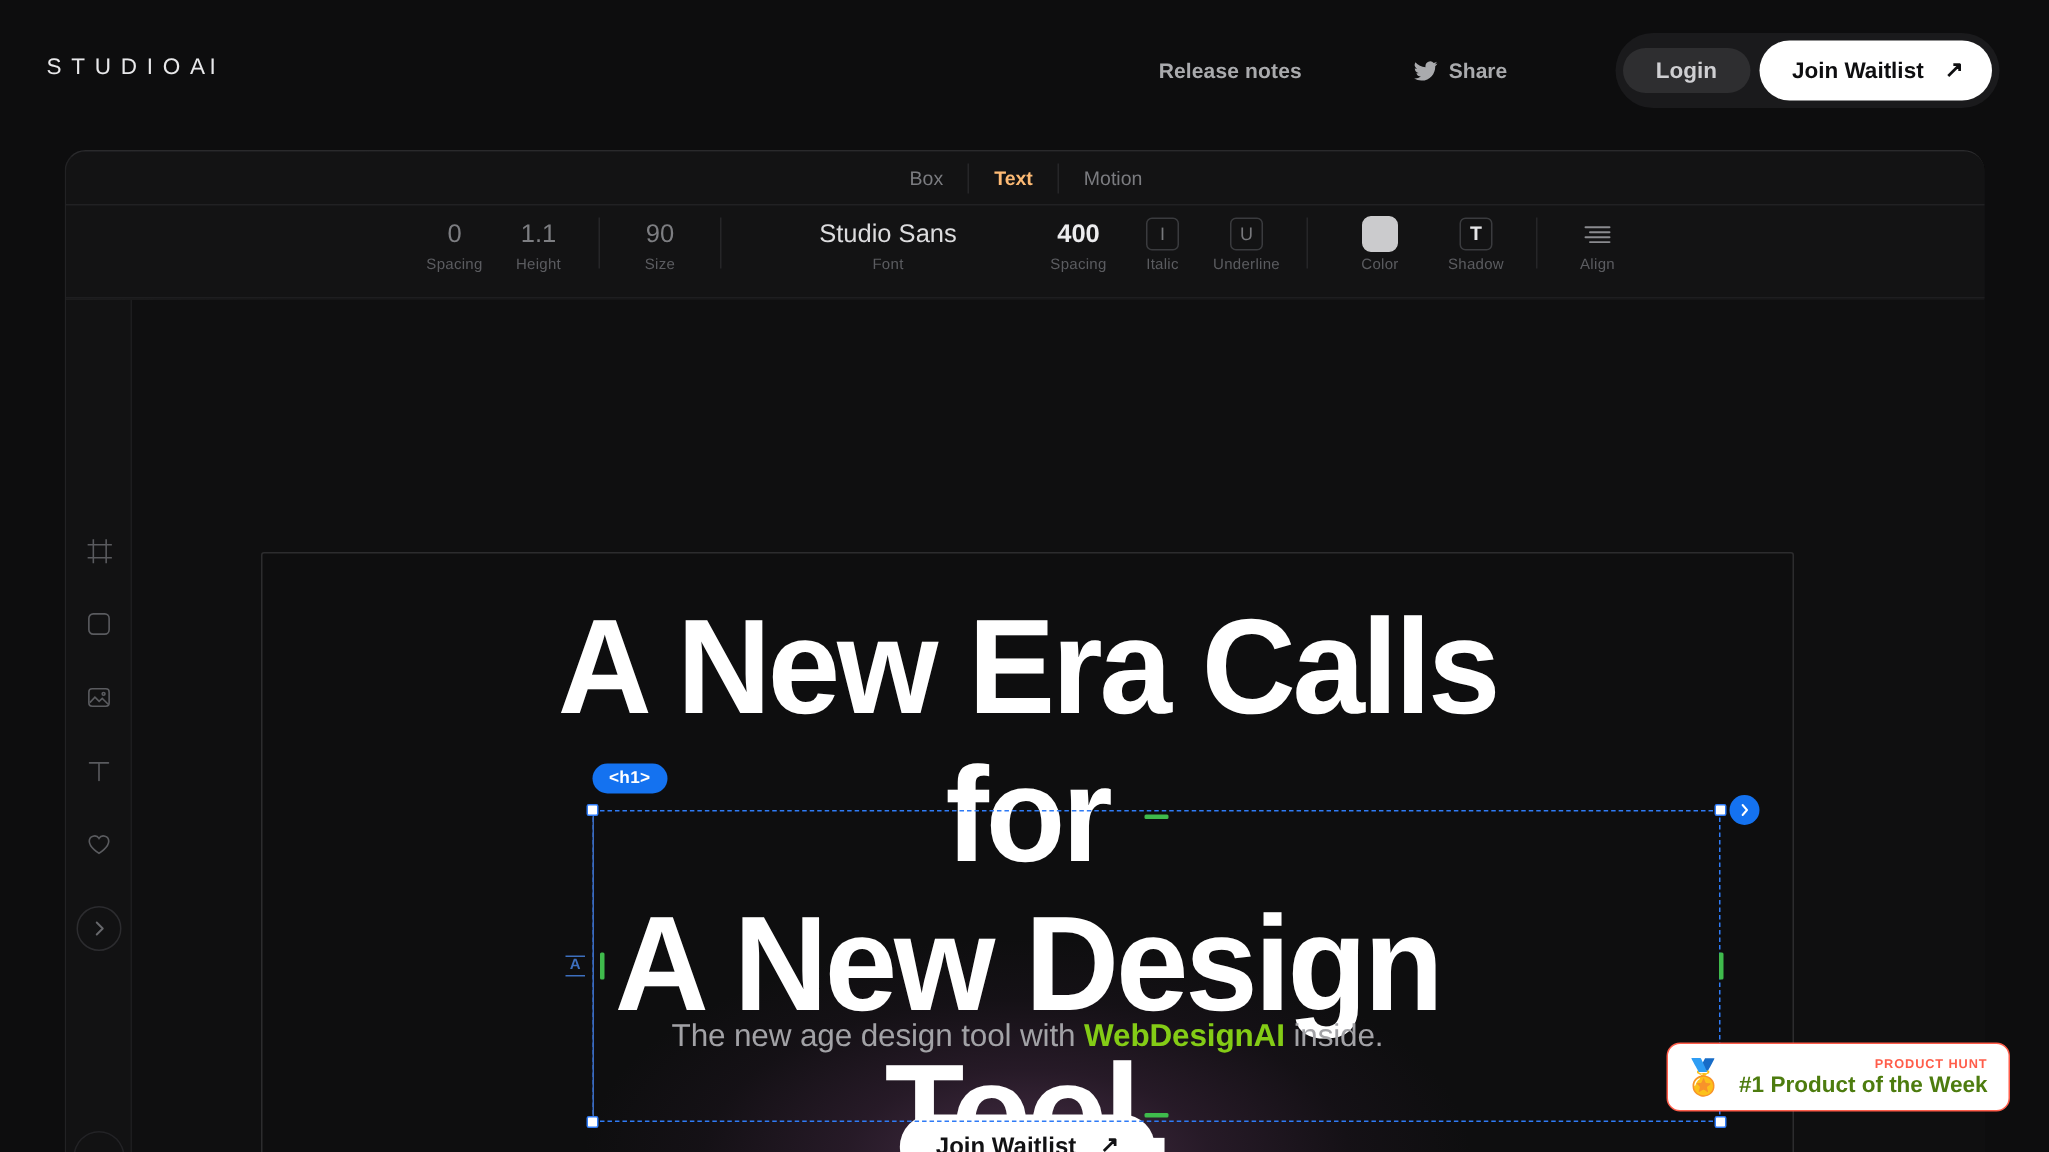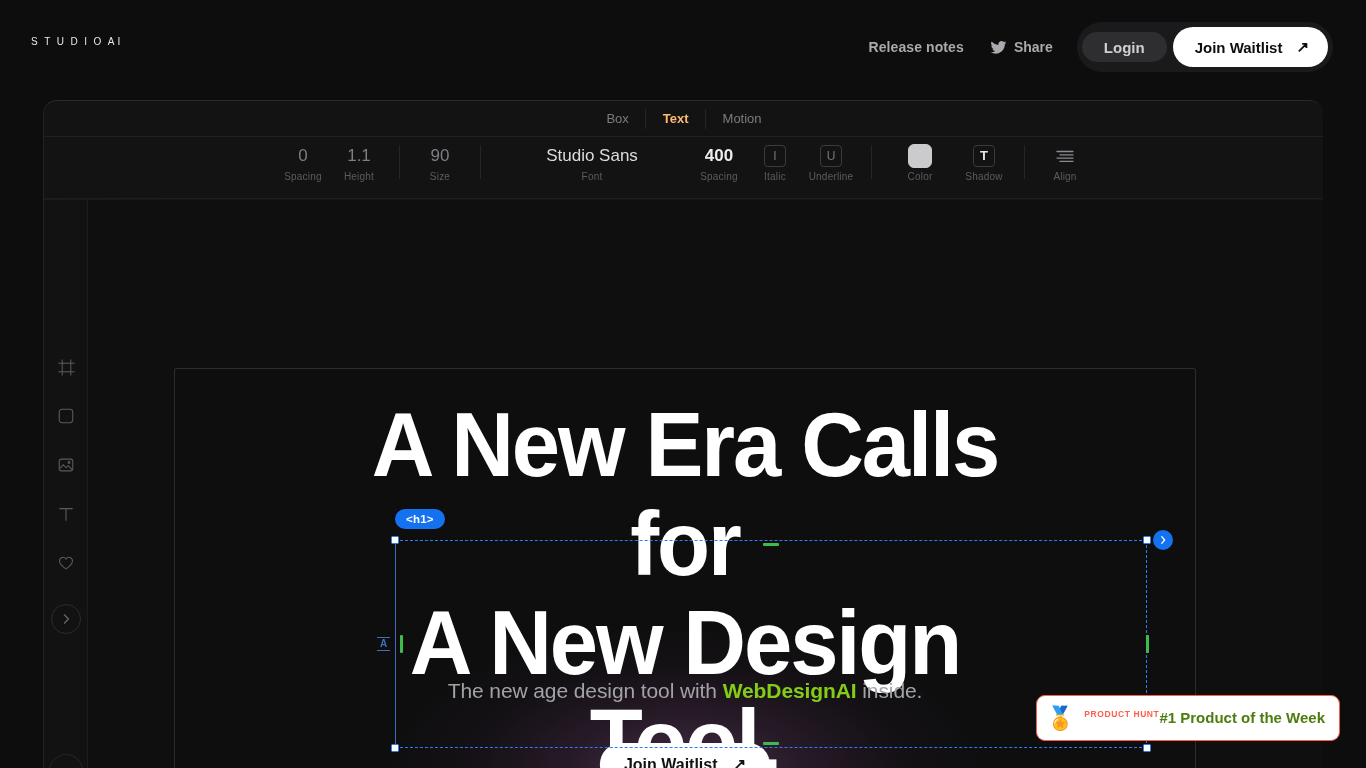--- a/index.html
+++ b/index.html
@@ -27,35 +27,36 @@
     left: 0; top: 0;
     width: 1366px; height: 93px;
     display: flex;
     align-items: center;
     z-index: 40;
   }
 
   .logo {
     position: absolute;
     left: 31px; top: 36px;
-    font-size: 10px;
+    font-size: 15px;
     letter-spacing: 6.5px;
     color: #e8e8ea;
     font-weight: 300;
     font-family: "Liberation Sans", sans-serif;
     white-space: nowrap;
   }
   .logo .ai-mark { letter-spacing: 3px; }
 
   .nav-right {
     position: absolute;
     right: 33px; top: 22px;
     display: flex;
     align-items: center;
     height: 50px;
+    gap: 48px;
   }
 
   .nav-link {
     font-size: 14px;
     color: #a9aaad;
     font-weight: 600;
     letter-spacing: .1px;
     margin-right: 26px;
     cursor: pointer;
     white-space: nowrap;
@@ -522,21 +523,21 @@
     border-radius: 9px;
     height: 46px;
     display: flex;
     align-items: center;
     padding: 0 14px 0 10px;
     gap: 9px;
     z-index: 60;
     cursor: pointer;
   }
   .ph-medal { font-size: 23px; line-height: 1; }
-  .ph-text { display: flex; justify-content: center; }
+  .ph-text { display: flex; flex-direction: column; justify-content: center; align-items: flex-end; }
   .ph-kicker {
     font-size: 8.5px;
     font-weight: 700;
     color: #ff5d4a;
     letter-spacing: .6px;
     line-height: 11px;
   }
   .ph-title {
     font-size: 15px;
     font-weight: 700;

